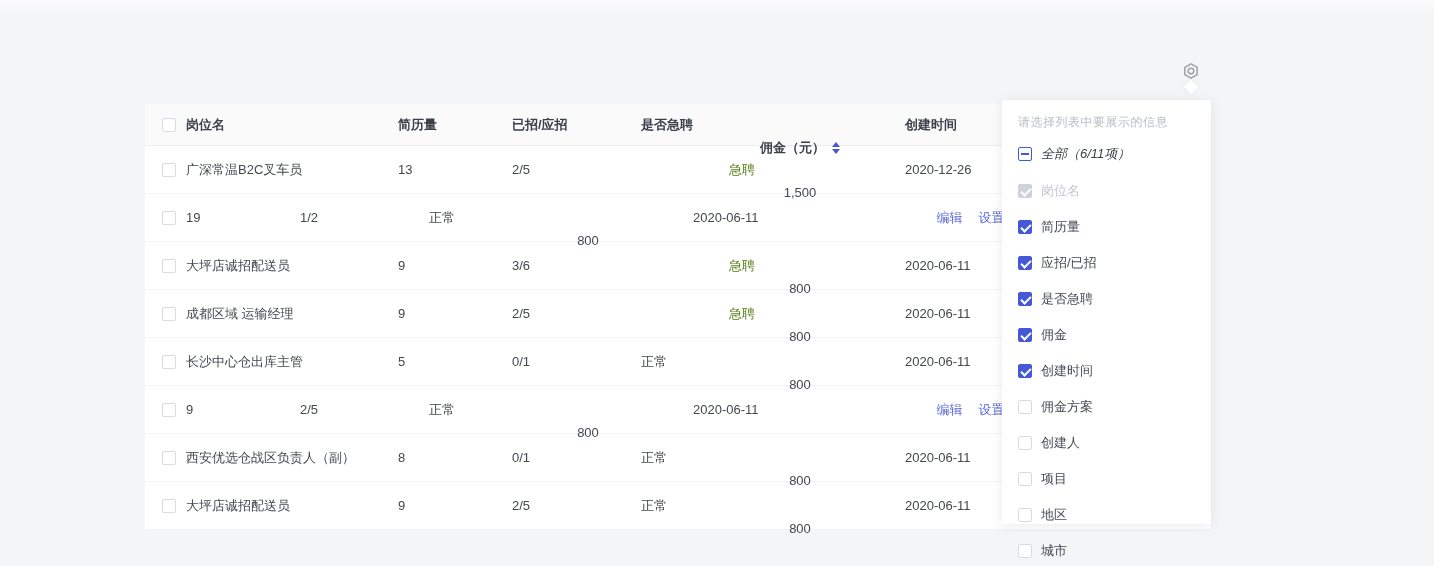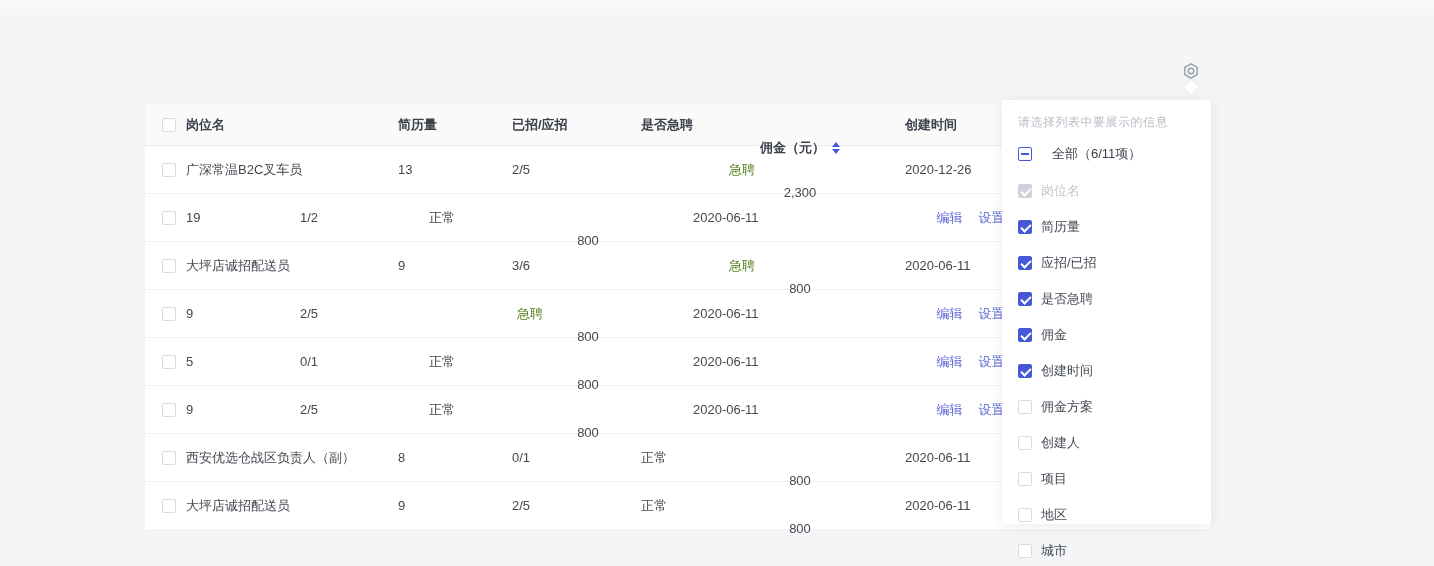--- a/index.html
+++ b/index.html
@@ -58,21 +58,21 @@
 
   
   .gear-btn { position:absolute; left:1182px; top:62px; width:18px; height:18px; cursor:pointer; z-index:6; }
   .notch { position:absolute; left:1186px; top:82px; width:10px; height:10px; background:#fff; transform:rotate(45deg); z-index:4; box-shadow:0 1px 6px rgba(31,35,41,.06); }
   .panel {
     position:absolute; left:1002px; top:100px; width:209px; height:424px;
     background:#fff; border-radius:3px; padding:14px 16px;
     box-shadow:0 2px 12px rgba(31,35,41,.09); z-index:5;
   }
   .panel-title { font-size:12px; color:#b9bdc6; letter-spacing:.5px; }
-  .select-all { display:flex; align-items:center; gap:20px; margin-top:14px; font-size:13px; color:#3a3f49; cursor:pointer; }
+  .select-all { display:flex; align-items:center; gap:9px; margin-top:14px; font-size:13px; color:#3a3f49; cursor:pointer;font-style:italic; }
   .opt { display:flex; align-items:center; gap:9px; margin-top:18px; font-size:13px; color:#454a53; cursor:pointer; }
   .opt.first { margin-top:19px; }
   .opt.disabled-label { color:#c3c6cd; }
 </style>
 </head>
 <body>
 
 <div class="gear-btn">
   <svg width="18" height="18" viewBox="0 0 16 16">
     <path d="M8 1.6 L13.5 4.8 L13.5 11.2 L8 14.4 L2.5 11.2 L2.5 4.8 Z" fill="none" stroke="#9aa0a8" stroke-width="1.3" stroke-linejoin="round"></path>
@@ -102,21 +102,21 @@
   </div>
   <div id="tbody">
   <div class="trow">
     <div class="c0">
           <span class="cb"></span>
         </div>
     <div class="c1 f-name">广深常温B2C叉车员</div>
     <div class="c2 f-resumes">13</div>
     <div class="c3 f-hired">2/5</div>
     <div class="c4 f-urgent hot">急聘</div>
-    <div class="c5 f-commission">2,300</div>
+    <div class="c5 f-commission">1,500</div>
     <div class="c6 f-created">2020-12-26</div>
     <div class="c7 f-actions">
           <span class="action-link">编辑</span>
           <span class="action-link">设置佣金</span>
           <span class="action-link">广东</span>
         </div>
   </div>
 
   <div class="trow">
     <div class="c0">
@@ -148,36 +148,38 @@
           <span class="action-link">编辑</span>
           <span class="action-link">设置佣金</span>
           <span class="action-link">广东</span>
         </div>
   </div>
 
   <div class="trow">
     <div class="c0">
           <span class="cb"></span>
         </div>
+    <div class="c1 f-name">成都区域 运输经理</div>
     <div class="c2 f-resumes">9</div>
     <div class="c3 f-hired">2/5</div>
     <div class="c4 f-urgent hot">急聘</div>
     <div class="c5 f-commission">800</div>
     <div class="c6 f-created">2020-06-11</div>
     <div class="c7 f-actions">
           <span class="action-link">编辑</span>
           <span class="action-link">设置佣金</span>
           <span class="action-link">广东</span>
         </div>
   </div>
 
   <div class="trow">
     <div class="c0">
           <span class="cb"></span>
         </div>
+    <div class="c1 f-name">长沙中心仓出库主管</div>
     <div class="c2 f-resumes">5</div>
     <div class="c3 f-hired">0/1</div>
     <div class="c4 f-urgent">正常</div>
     <div class="c5 f-commission">800</div>
     <div class="c6 f-created">2020-06-11</div>
     <div class="c7 f-actions">
           <span class="action-link">编辑</span>
           <span class="action-link">设置佣金</span>
           <span class="action-link">广东</span>
         </div>

